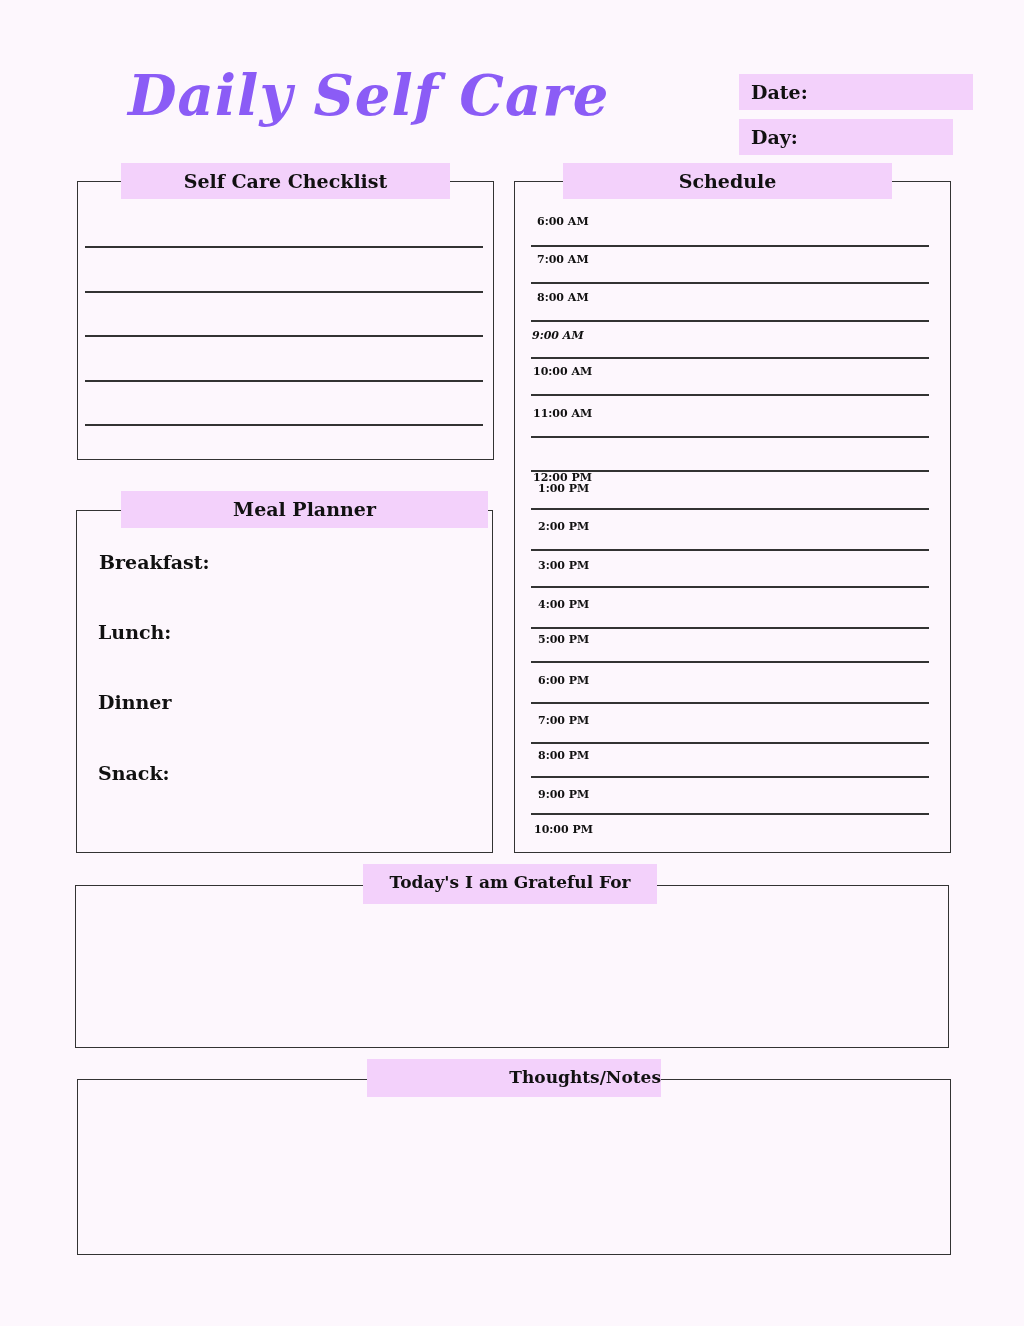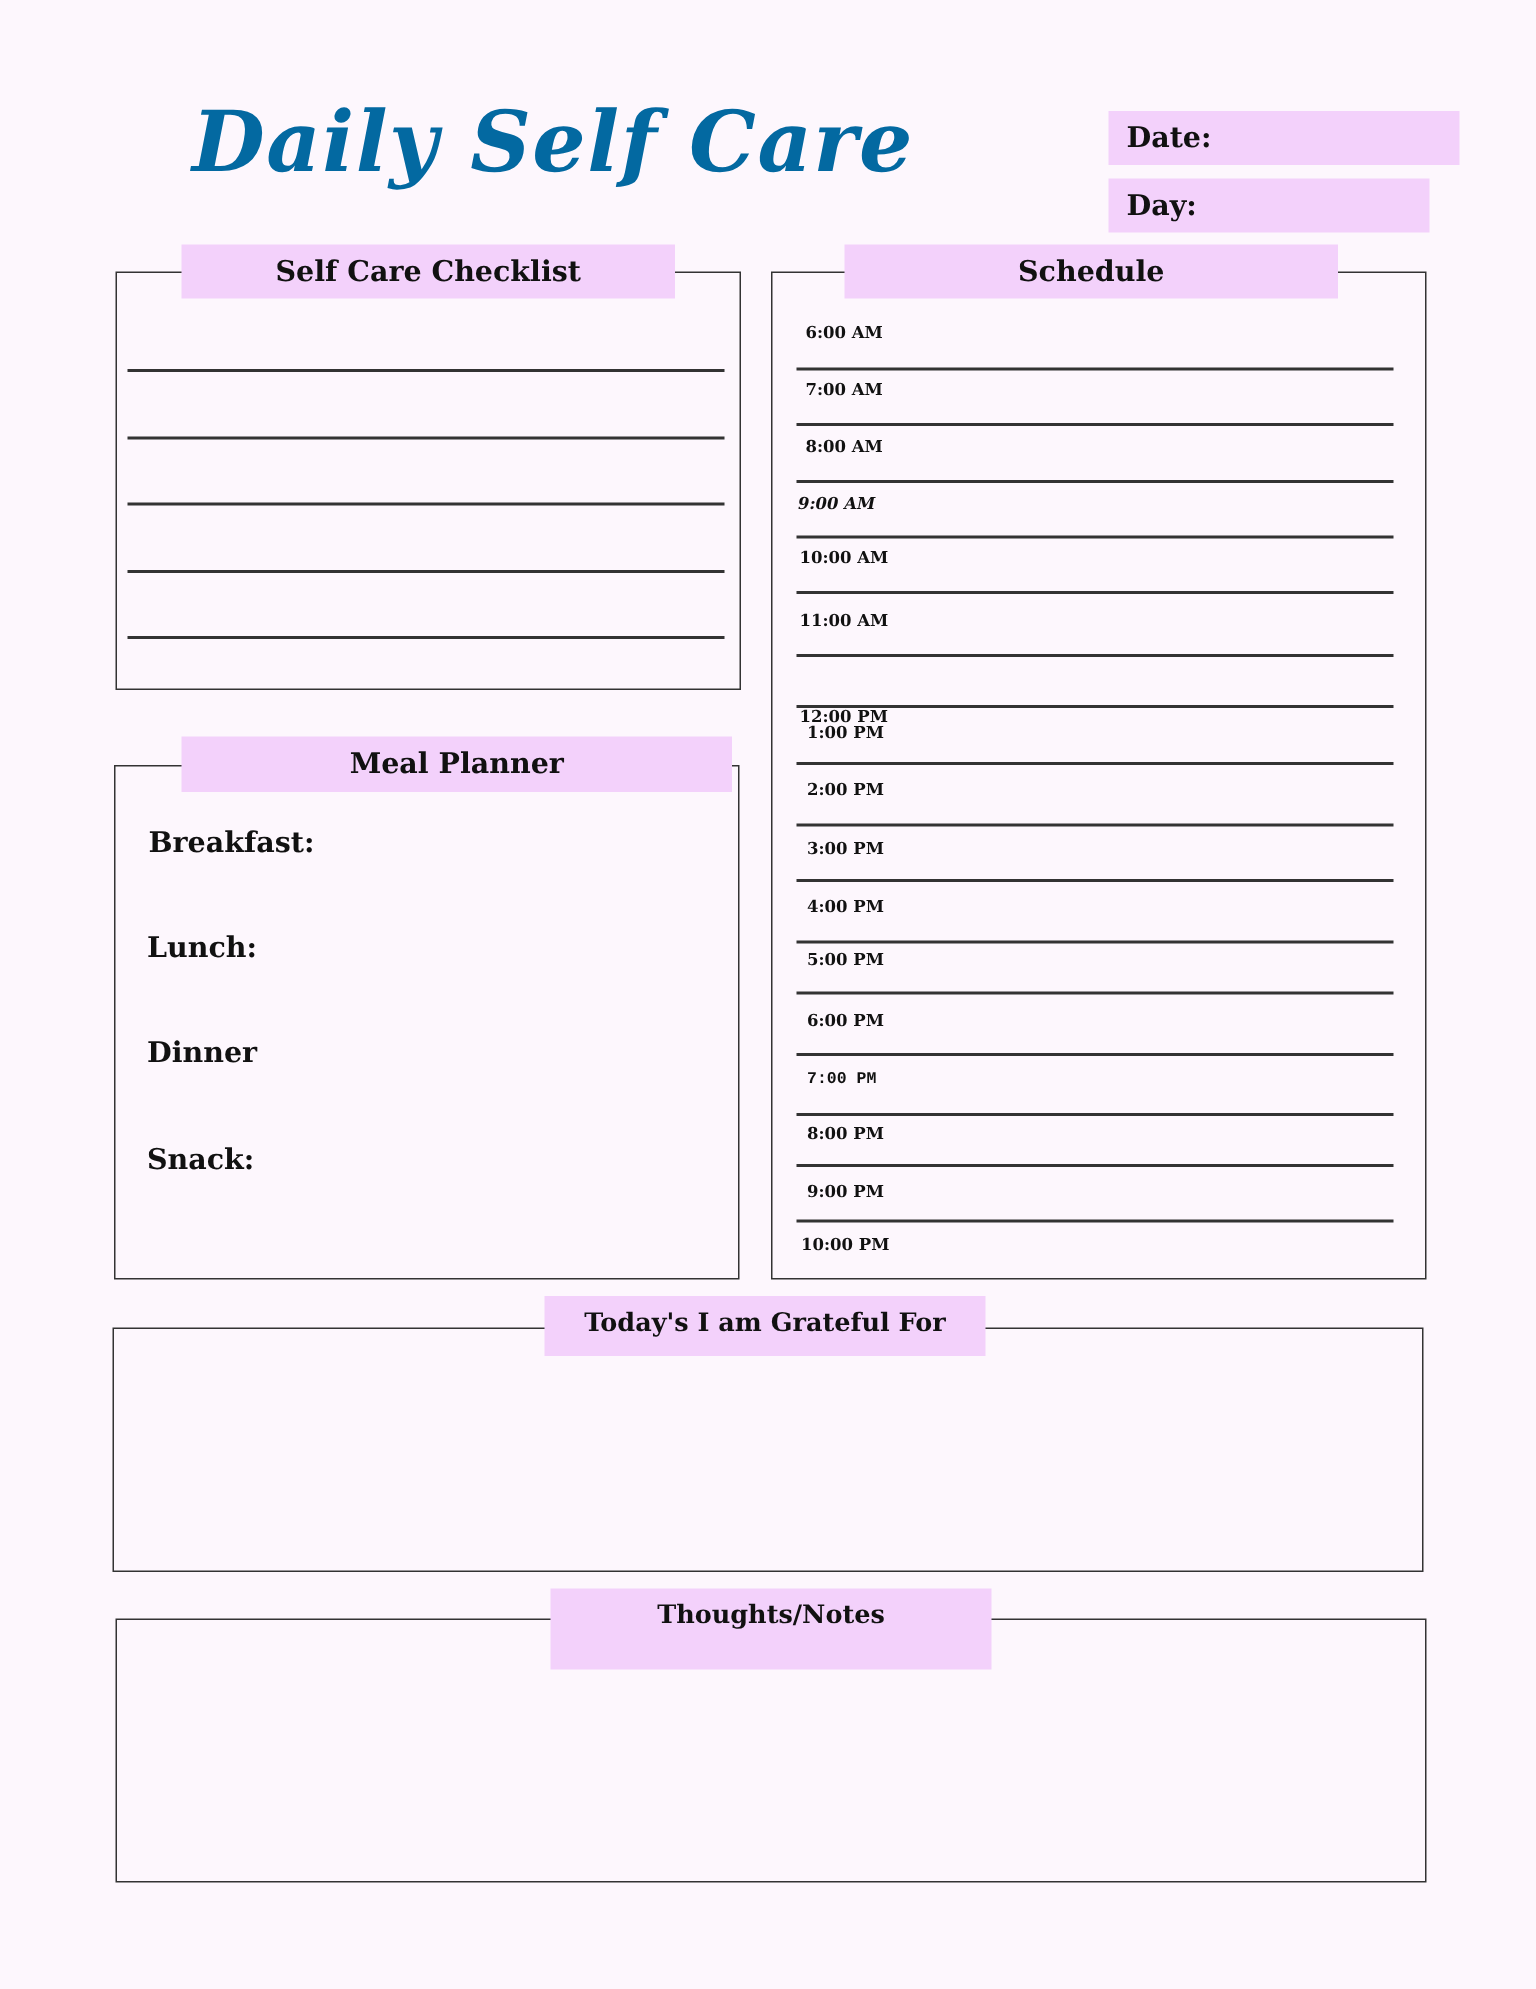--- a/index.html
+++ b/index.html
@@ -10,21 +10,21 @@
       overflow: hidden;
       font-family: "DejaVu Serif", "Liberation Serif", serif;
       color: #111;
     }
     .abs { position: absolute; }
     .title {
       left: 128px; top: 62px;
       font-family: "DejaVu Serif", serif;
       font-size: 56px; font-weight: bold; font-style: italic;
       letter-spacing: 1px;
-      color: #0369a1;
+      color: #8b5cf6;
       white-space: nowrap;
     }
     .meta-field {
       background: #f3d1fb;
       height: 36px;
       box-sizing: border-box;
       padding-left: 12px;
       font-size: 19px; font-weight: bold;
       line-height: 36px;
       margin-left: 22px;
@@ -99,25 +99,25 @@
 <div class="abs time" style="left:538px; top:520px;">2:00 PM</div>
 <div class="abs rule" style="left:531px; top:549px; width:398px;"></div>
 <div class="abs time" style="left:538px; top:559px;">3:00 PM</div>
 <div class="abs rule" style="left:531px; top:586px; width:398px;"></div>
 <div class="abs time" style="left:538px; top:598px;">4:00 PM</div>
 <div class="abs rule" style="left:531px; top:627px; width:398px;"></div>
 <div class="abs time" style="left:538px; top:633px;">5:00 PM</div>
 <div class="abs rule" style="left:531px; top:661px; width:398px;"></div>
 <div class="abs time" style="left:538px; top:674px;">6:00 PM</div>
 <div class="abs rule" style="left:531px; top:702px; width:398px;"></div>
-<div class="abs time" style="left:538px; top:714px;font-family:Liberation Mono, monospace;">7:00 PM</div>
+<div class="abs time" style="left:538px; top:714px;">7:00 PM</div>
 <div class="abs rule" style="left:531px; top:742px; width:398px;"></div>
 <div class="abs time" style="left:538px; top:749px;">8:00 PM</div>
 <div class="abs rule" style="left:531px; top:776px; width:398px;"></div>
 <div class="abs time" style="left:538px; top:788px;">9:00 PM</div>
 <div class="abs rule" style="left:531px; top:813px; width:398px;"></div>
 <div class="abs time" style="left:534px; top:823px;">10:00 PM</div>
 
 <div class="abs box" style="left:75px; top:885px; width:874px; height:163px;"></div>
 <div class="abs label-tag small-tag" style="left:363px; top:864px; width:294px; height:40px; line-height:36px;">Today's I am Grateful For</div>
 
 <div class="abs box" style="left:77px; top:1079px; width:874px; height:176px;"></div>
-<div class="abs label-tag small-tag" style="left:367px; top:1059px; width:294px; height:54px; line-height:36px;">Thoughts/Notes</div>
+<div class="abs label-tag small-tag" style="left:367px; top:1059px; width:294px; height:38px; line-height:36px;text-align:right;">Thoughts/Notes</div>
 
 </body></html>

